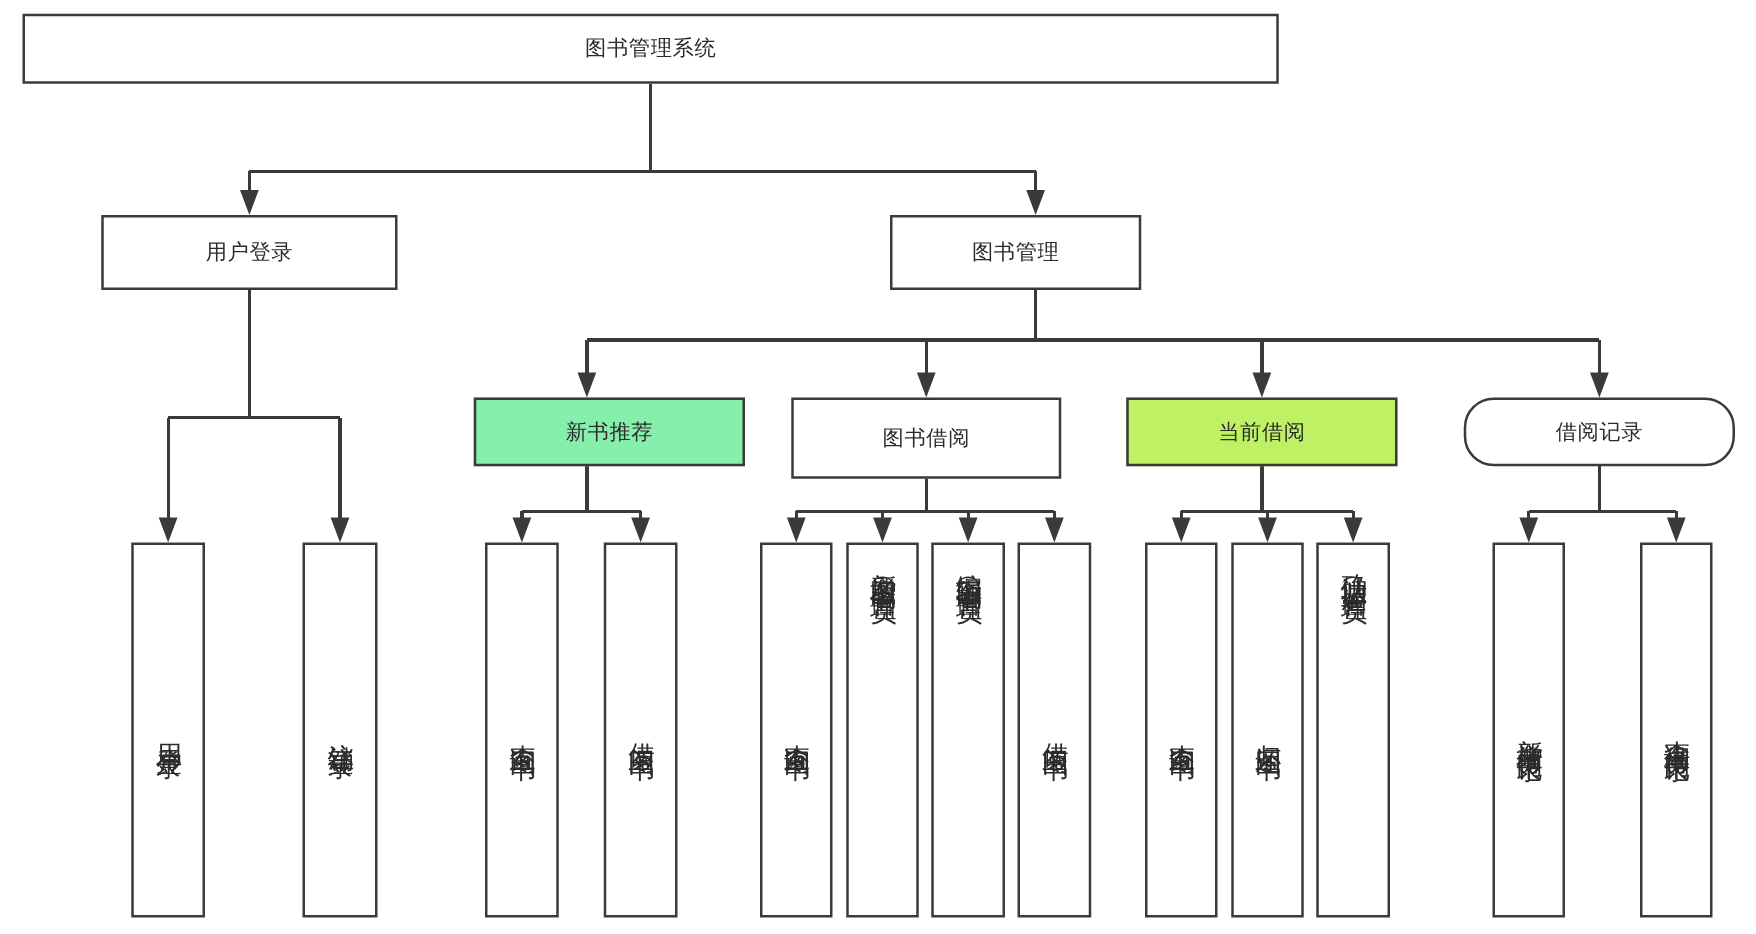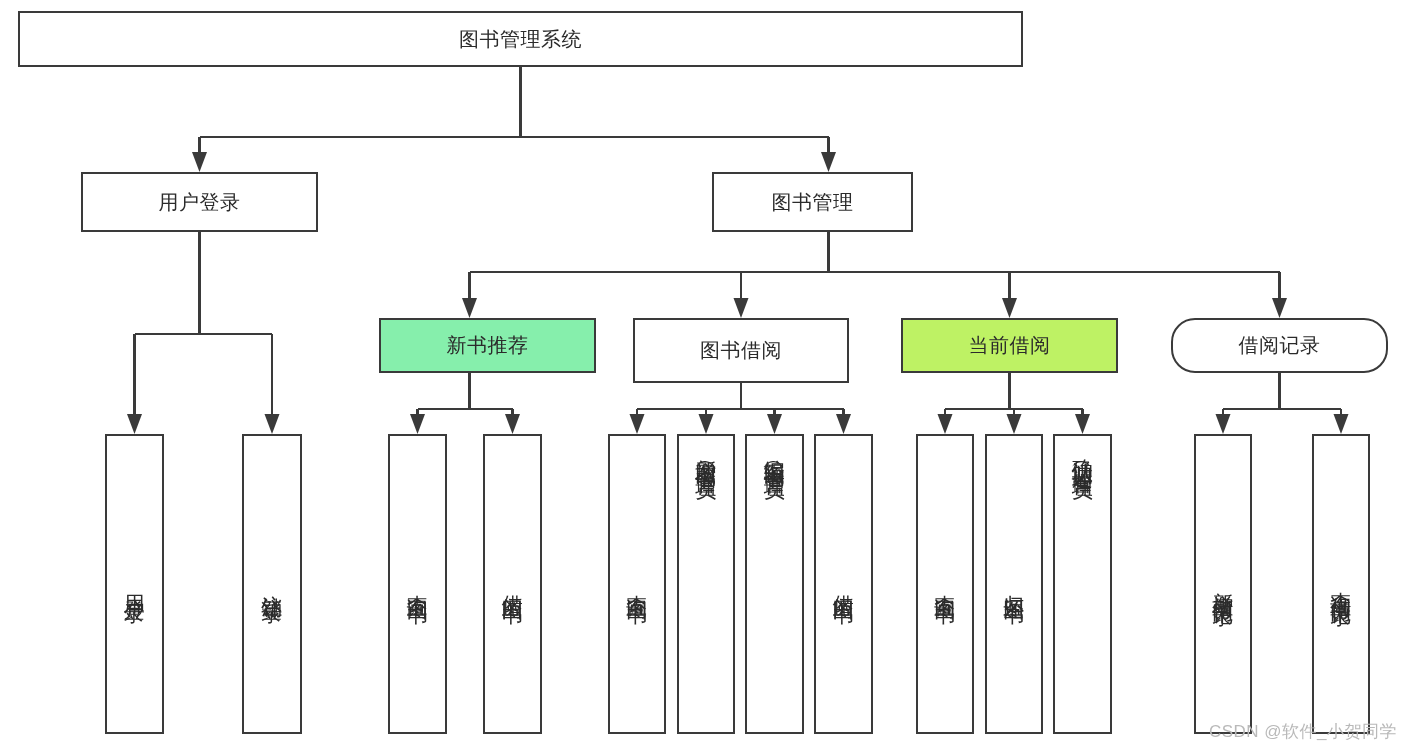--- a/index.html
+++ b/index.html
@@ -35,21 +35,21 @@
     justify-content: center;
     color: #2b2b2b;
   }
   .node-label {
     display: block;
     text-align: center;
     color: #2b2b2b;
     line-height: 1.12;
   }
   .node.horizontal .node-label {
-    font-size: 20px;
+    font-size: 17px;
     letter-spacing: 0.5px;
     white-space: nowrap;
   }
   .node.vertical {
     align-items: center;
     justify-content: center;
   }
   .node.vertical .node-label {
     writing-mode: vertical-rl;
     text-orientation: upright;
@@ -189,15 +189,14 @@
         <span class="node-label" style="color: rgb(43, 43, 43);">确认归还（管理员）</span>
       </div>
       <div class="node vertical" style="left: 1194px; top: 434px; width: 58px; height: 300px; border-color: rgb(58, 58, 58); background: rgb(255, 255, 255);">
         <span class="node-label" style="color: rgb(43, 43, 43);">新增借阅记录</span>
       </div>
       <div class="node vertical" style="left: 1312px; top: 434px; width: 58px; height: 300px; border-color: rgb(58, 58, 58); background: rgb(255, 255, 255);">
         <span class="node-label" style="color: rgb(43, 43, 43);">查询借阅记录</span>
       </div>
     </div>
 
-  <div id="watermark">CSDN @软件_小贺同学</div>
 
 </div>
 
 </body></html>

